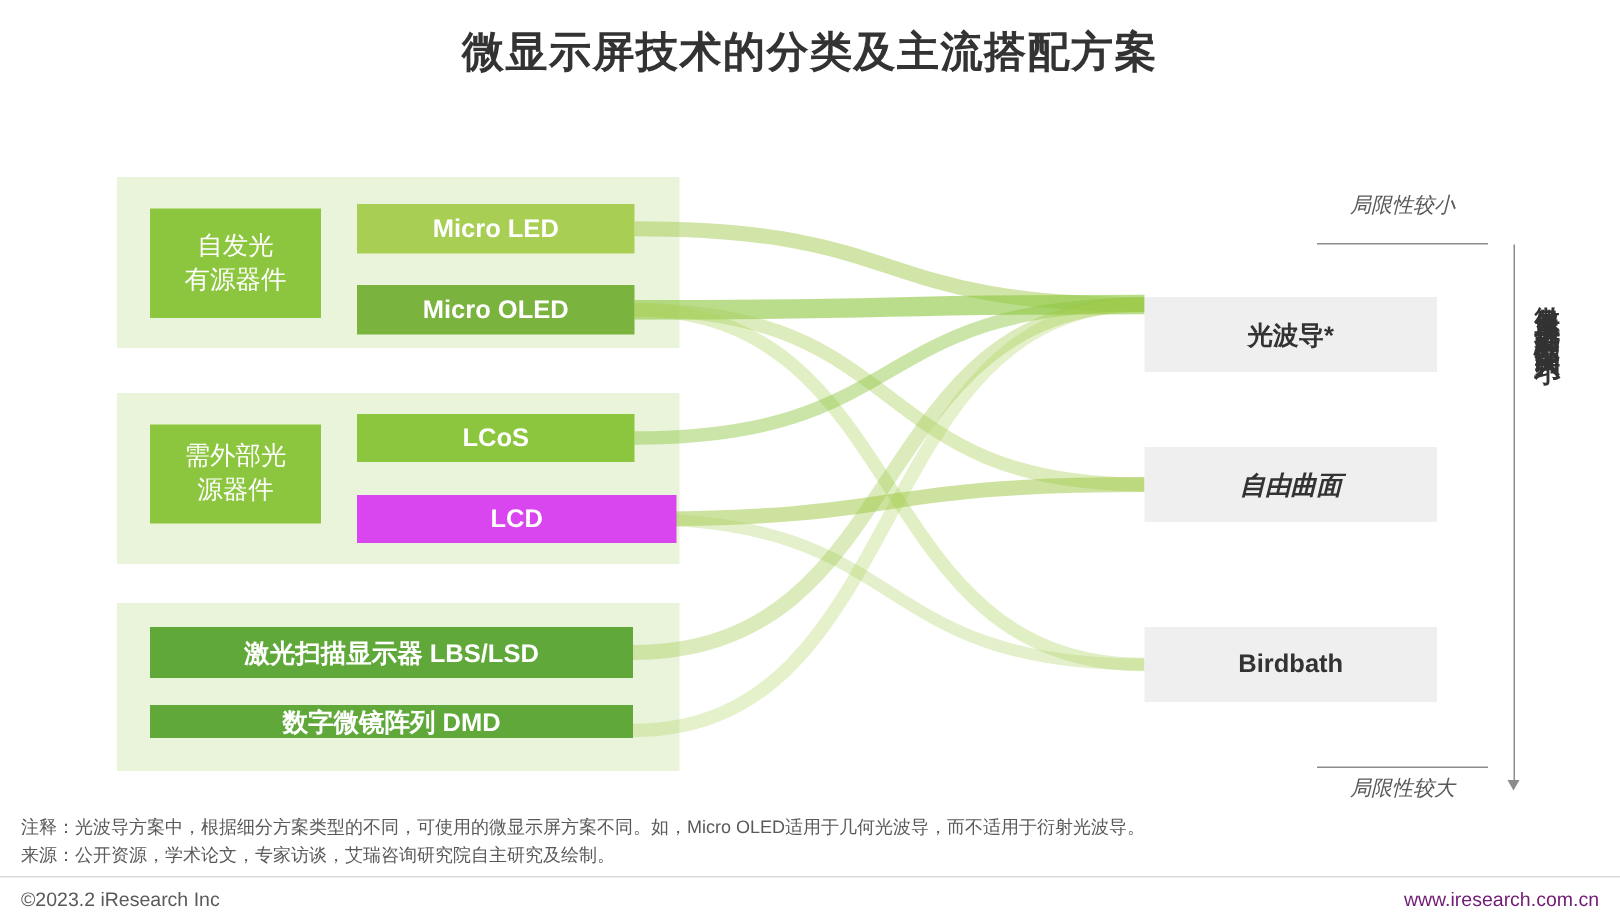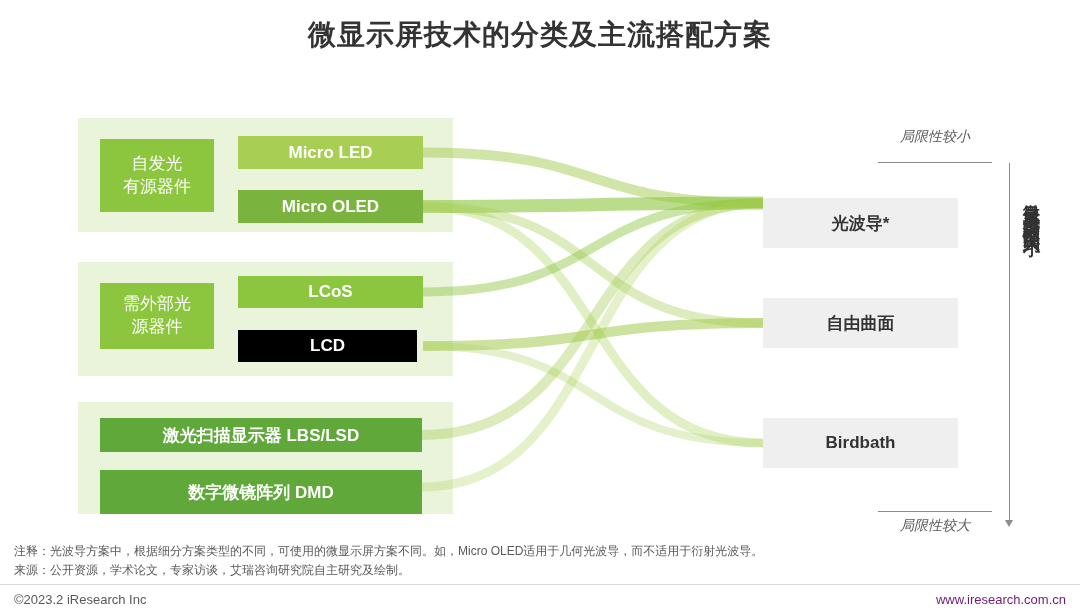--- a/index.html
+++ b/index.html
@@ -27,30 +27,30 @@
   .lb1 { top:139px; height:73px; }
   .lb2 { top:283px; height:66px; }
 
   .item {
     position:absolute; color:#ffffff; font-weight:700; font-size:17px;
     display:flex; align-items:center; justify-content:center; z-index:2; text-align:center;
   }
   .i-mled { left:238px; top:136px; width:185px; height:33px; background:#a8cf53; }
   .i-moled{ left:238px; top:190px; width:185px; height:33px; background:#7ab33e; }
   .i-lcos { left:238px; top:276px; width:185px; height:32px; background:#8cc63f; }
-  .i-lcd  { left:238px; top:330px; width:179px; height:32px; background:#000000; }
+  .i-lcd  { left:238px; top:330px; width:213px; height:32px; background:#d946ef; }
   .i-lbs  { left:100px; top:418px; width:322px; height:34px; background:#5fa839; }
-  .i-dmd  { left:100px; top:470px; width:322px; height:44px; background:#5fa839; }
+  .i-dmd  { left:100px; top:470px; width:322px; height:22px; background:#5fa839; }
 
   .rnode {
     position:absolute; left:763px; width:195px; height:50px; background:#efefef;
     color:#333333; font-weight:700; font-size:17px;
     display:flex; align-items:center; justify-content:center; z-index:2;
   }
-  .r1 { top:178px;margin-top:20px; } .r2 { top:298px; } .r3 { top:418px; }
+  .r1 { top:178px;margin-top:20px; } .r2 { top:298px;font-style:italic; } .r3 { top:418px; }
 
   .axis-top {
     position:absolute; left:878px; top:128px; width:114px; text-align:center;
     font-size:14px; font-style:italic; color:#595959;
     border-bottom:1px solid #8c8c8c; padding-bottom:16px; z-index:2;
   }
   .axis-bottom {
     position:absolute; left:878px; top:511px; width:114px; text-align:center;
     font-size:14px; font-style:italic; color:#595959;
     border-top:1px solid #8c8c8c; padding-top:5px; z-index:2;

